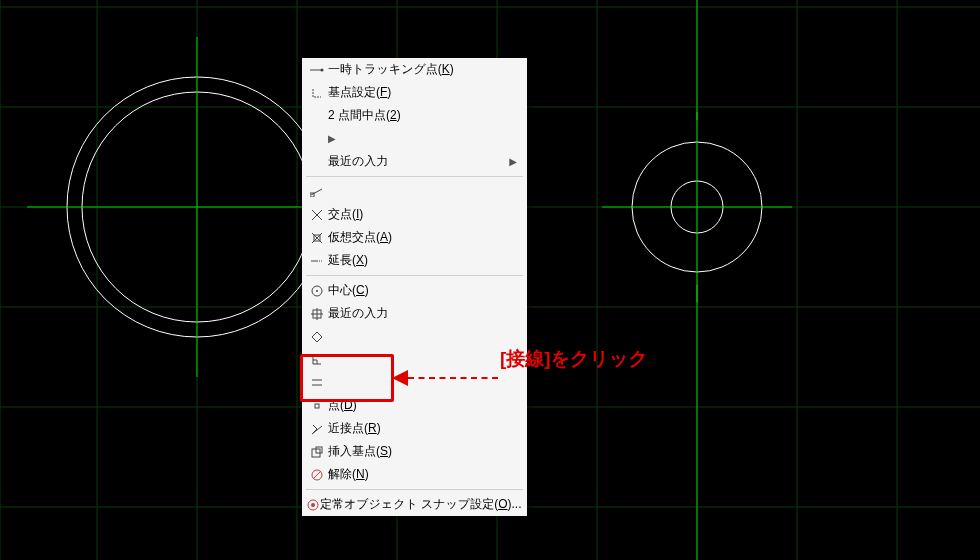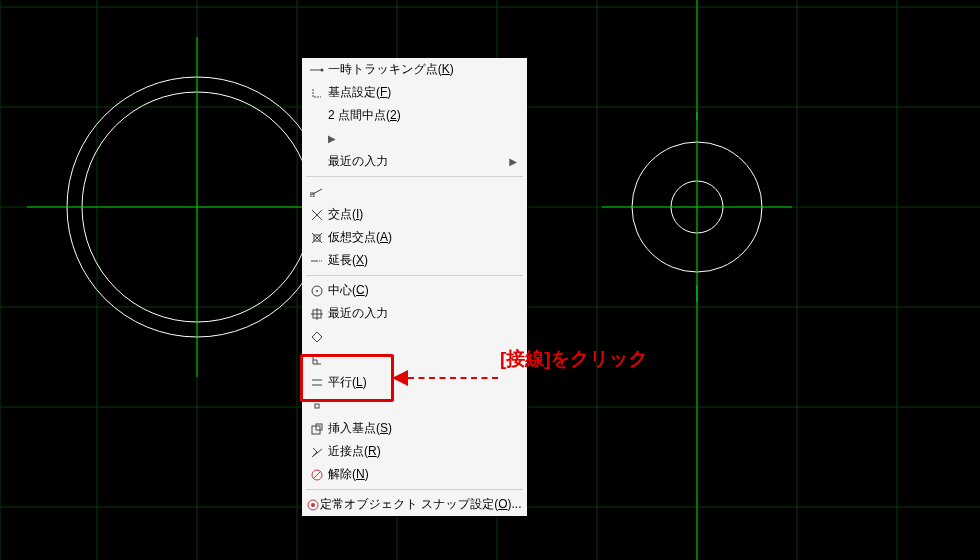--- a/index.html
+++ b/index.html
@@ -175,46 +175,46 @@
         </svg>
       </span>
   </div>
   <div class="row">
     <span class="ic">
         <svg width="14" height="12">
           <line x1="2" y1="3" x2="12" y2="3" stroke="#444"></line>
           <line x1="2" y1="8" x2="12" y2="8" stroke="#444"></line>
         </svg>
       </span>
-    <span class="lbl">平行(<span class="u">L</span>)</span>
   </div>
   <div class="row">
     <span class="ic">
         <svg width="14" height="14">
           <rect x="5" y="5" width="4" height="4" fill="none" stroke="#444"></rect>
         </svg>
       </span>
+    <span class="lbl">点(<span class="u">D</span>)</span>
+  </div>
+  <div class="row">
+    <span class="ic">
+        <svg width="14" height="14">
+          <line x1="2" y1="12" x2="12" y2="4" stroke="#444"></line>
+          <polyline points="3,3 7,7 3,11" fill="none" stroke="#444"></polyline>
+        </svg>
+      </span>
+    <span class="lbl">近接点(<span class="u">R</span>)</span>
   </div>
   <div class="row">
     <span class="ic">
         <svg width="14" height="14">
           <rect x="2" y="4" width="8" height="8" fill="none" stroke="#444"></rect>
           <rect x="6" y="2" width="6" height="6" fill="none" stroke="#444"></rect>
         </svg>
       </span>
     <span class="lbl">挿入基点(<span class="u">S</span>)</span>
-  </div>
-  <div class="row">
-    <span class="ic">
-        <svg width="14" height="14">
-          <line x1="2" y1="12" x2="12" y2="4" stroke="#444"></line>
-          <polyline points="3,3 7,7 3,11" fill="none" stroke="#444"></polyline>
-        </svg>
-      </span>
-    <span class="lbl">近接点(<span class="u">R</span>)</span>
   </div>
   <div class="row">
     <span class="ic">
         <svg width="14" height="14">
           <circle cx="7" cy="7" r="5" fill="none" stroke="#c04040"></circle>
           <line x1="3" y1="11" x2="11" y2="3" stroke="#c04040"></line>
         </svg>
       </span>
     <span class="lbl">解除(<span class="u">N</span>)</span>
   </div>

